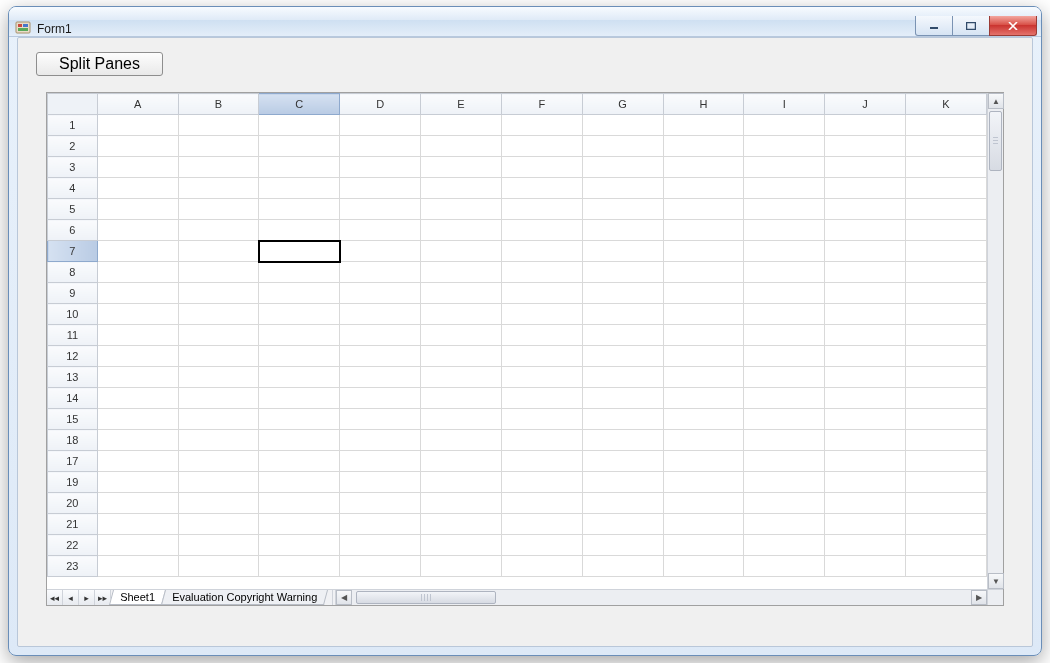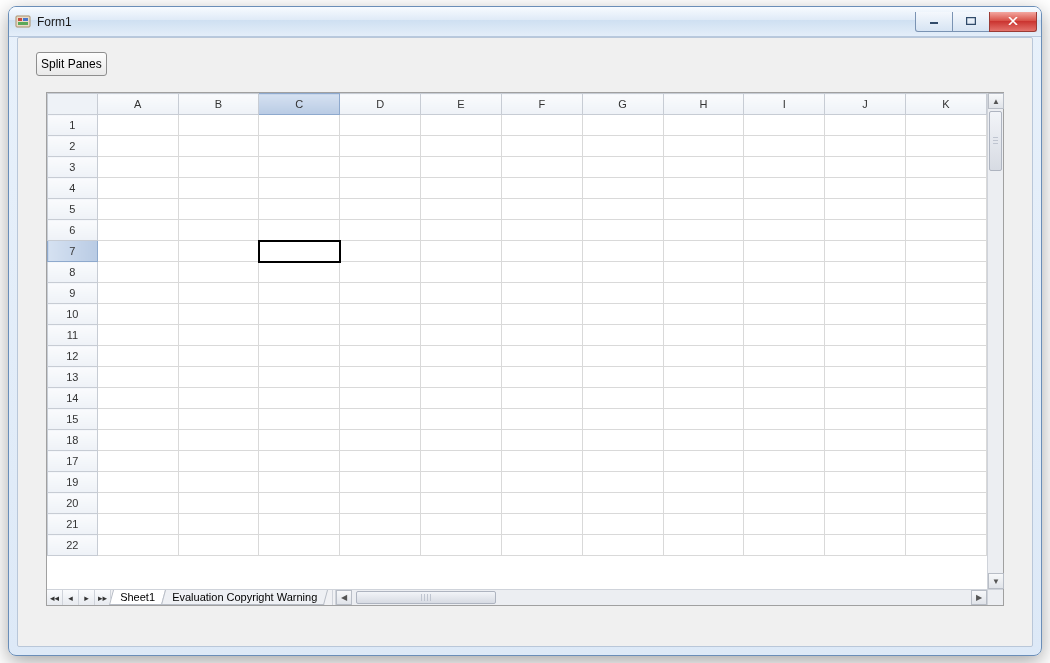--- a/index.html
+++ b/index.html
@@ -15,21 +15,21 @@
     position:absolute; left:8px; top:6px; width:1034px; height:650px;
     border-radius:8px;
     box-shadow:0 6px 20px rgba(0,0,0,.35);
     background:linear-gradient(#e8f1fb,#dde9f7);
     border:1px solid #6a8eb8;
     overflow:hidden;
   }
   .titlebar {
     height:30px;
     background:linear-gradient(#f7fbff,#dfeaf7 45%,#cfe0f2 46%,#e4eef9);
-    display:flex; align-items:center;
+    display:flex; align-items:flex-end;
     padding:0 2px 0 6px;
     border-bottom:1px solid #b8c9de;
   }
   .app-icon {
     width:16px;height:16px;margin-right:6px;
     display:flex;align-items:center;justify-content:center;
   }
   .title-text { font-size:12px; color:#1a1a1a; }
   .win-controls { margin-left:auto; display:flex; gap:0; padding-right:2px; }
   .win-btn {
@@ -48,22 +48,22 @@
     color:#fff; border-color:#9a3b35; border-bottom-right-radius:3px;
   }
   .client {
     position:absolute; left:8px; top:30px; right:8px; bottom:8px;
     background:#f0f0f0;
     border:1px solid #b9c7d9;
     border-radius:2px;
   }
   .btn-split {
     position:absolute; left:18px; top:14px;
-    height:24px; padding:2px 4px;
-    font-size:12px;
+    height:24px; padding:2px 22px;
+    font-size:16px;
     background:linear-gradient(#fdfdfd,#e9e9e9);
     border:1px solid #8e8e8e;
     border-radius:3px;
     cursor:pointer;
   }
   .sheet-area {
     position:absolute; left:28px; top:54px; right:28px; bottom:40px;
     background:#fff;
     border:1px solid #a0a0a0;
   }
@@ -495,20 +495,34 @@
                 <td></td>
                 <td></td>
                 <td></td>
                 <td></td>
                 <td></td>
                 <td></td>
                 <td></td>
                 <td></td>
                 <td></td>
               </tr>
+              <tr>
+                <th class="rowh">23</th>
+                <td></td>
+                <td></td>
+                <td></td>
+                <td></td>
+                <td></td>
+                <td></td>
+                <td></td>
+                <td></td>
+                <td></td>
+                <td></td>
+                <td></td>
+              </tr>
             </tbody>
           </table>
       </div>
 
       <div class="vscroll">
         <div class="up">▲</div>
         <div class="thumb">
             <div class="grip"></div>
           </div>
         <div class="down">▼</div>

